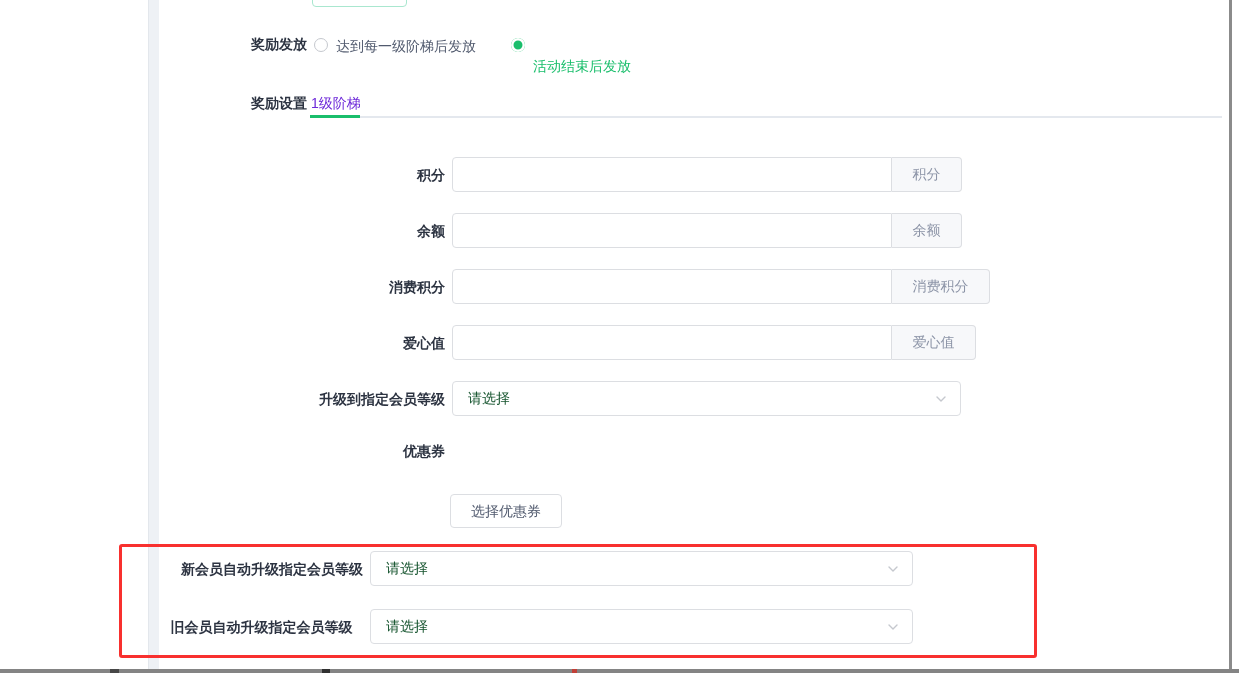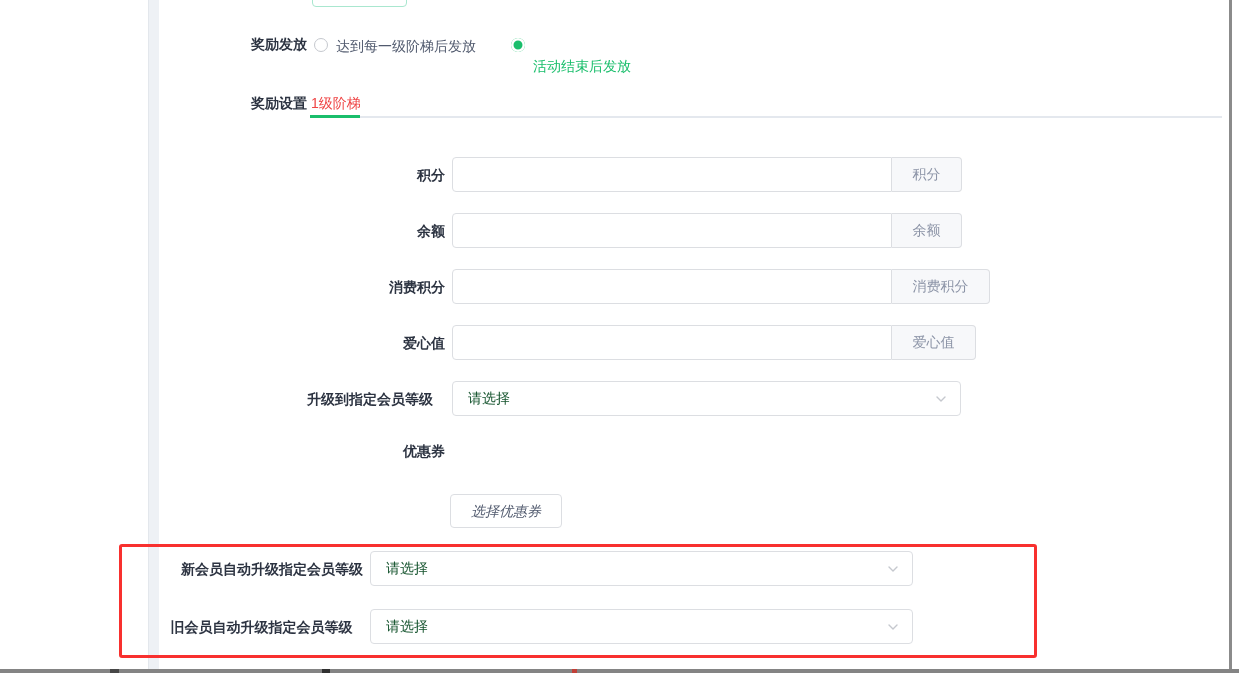--- a/index.html
+++ b/index.html
@@ -26,21 +26,21 @@
   
   .form-label { font-weight:bold; color:#2d3442; font-size:14px; text-align:right; line-height:16px; }
 
   
   .radio-circle { width:14px; height:14px; border-radius:50%; background:#fff; border:1px solid #c5c8ce; }
   .radio-circle.checked { background:#19be6b; border:none; box-shadow: inset 0 0 0 2.5px #fff; }
   .radio-text { line-height:16px; color:#515a6e; }
   .radio-text.checked { color:#19be6b; }
 
   
-  .tab-label { color:#ef4444; line-height:16px; }
+  .tab-label { color:#6d28d9; line-height:16px; }
   .tab-underline-active { background:#19be6b; height:3px; }
   .tab-bar-line { background:#e4e8ee; height:2px; }
 
   
   .text-input { border:1px solid #dcdee2; border-radius:4px 0 0 4px; background:#fff; height:35px;
     padding:0 12px; font-size:14px; color:#515a6e; width:100%; outline:none;
     font-family:"Liberation Sans","DejaVu Sans",sans-serif; }
   .input-wrap { height:35px; }
   .addon { border:1px solid #dcdee2; border-left:none; border-radius:0 4px 4px 0; background:#f7f8fa;
     color:#8b93a6; text-align:center; line-height:33px; height:35px; font-size:14px; }
@@ -92,33 +92,33 @@
     <input class="text-input" value="" style="">
   </div>
   <div class="abs addon" style="left:892px; top:269px; width:98px;">消费积分</div>
 
   <div class="abs form-label" style="left:240px; top:335px; width:205px;">爱心值</div>
   <div class="abs input-wrap" style="left:452px; top:325px; width:440px;">
     <input class="text-input" value="" style="">
   </div>
   <div class="abs addon" style="left:892px; top:325px; width:84px;">爱心值</div>
 
-  <div class="abs form-label" style="left:228px; top:391px; width:205px;text-align:right;">升级到指定会员等级</div>
+  <div class="abs form-label" style="left:240px; top:391px; width:205px;text-align:right;">升级到指定会员等级</div>
   <div class="abs select-box" style="left:452px; top:381px; width:509px;">
     <span class="select-placeholder">请选择</span>
     <span class="chevron">
       <svg width="14" height="14" viewBox="0 0 14 14">
           <path d="M3 5l4 4 4-4" fill="none" stroke="#c5c8ce" stroke-width="1.4" stroke-linecap="round" stroke-linejoin="round"></path>
         </svg>
     </span>
   </div>
 
   <div class="abs form-label" style="left:240px; top:443px; width:205px;">优惠券</div>
 
-  <div class="abs ghost-button" style="left:450px; top:494px; width:112px; height:34px;font-style:italic;">选择优惠券</div>
+  <div class="abs ghost-button" style="left:450px; top:494px; width:112px; height:34px;">选择优惠券</div>
 
   <div class="abs form-label" style="left:160px; top:561px; width:203px;">新会员自动升级指定会员等级</div>
   <div class="abs select-box" style="left:370px; top:551px; width:543px;">
     <span class="select-placeholder">请选择</span>
     <span class="chevron">
       <svg width="14" height="14" viewBox="0 0 14 14">
           <path d="M3 5l4 4 4-4" fill="none" stroke="#c5c8ce" stroke-width="1.4" stroke-linecap="round" stroke-linejoin="round"></path>
         </svg>
     </span>
   </div>

